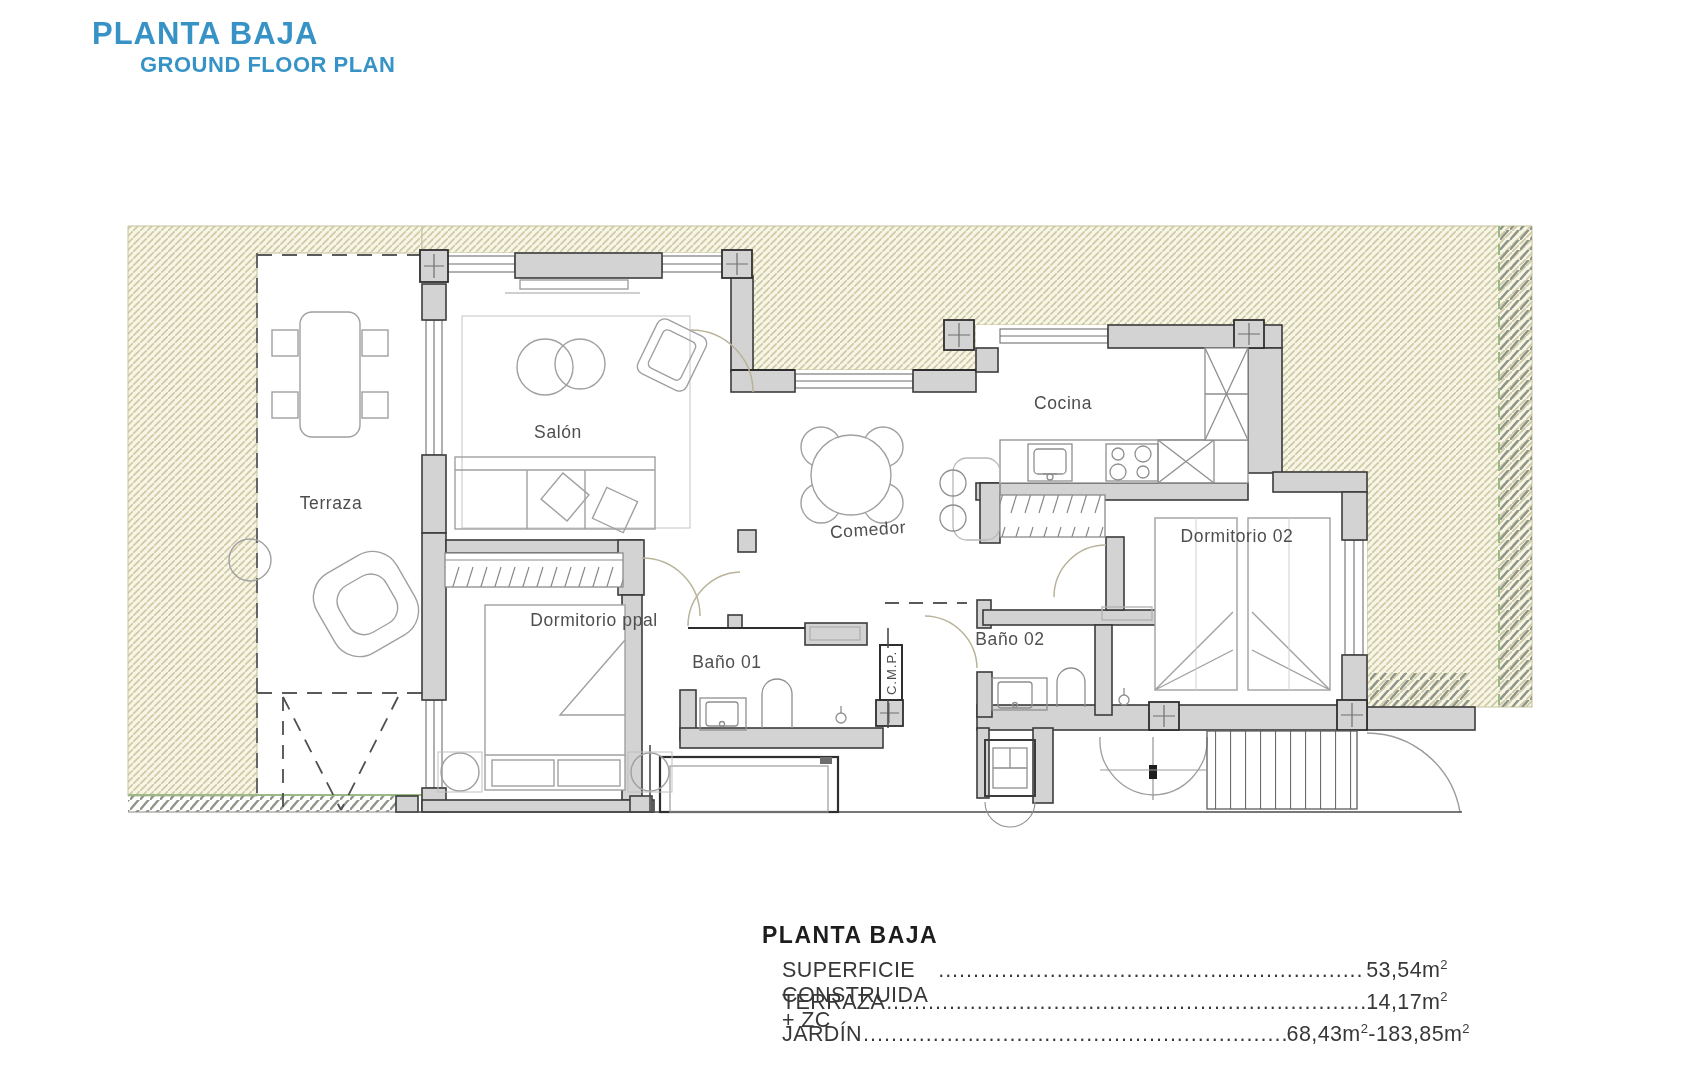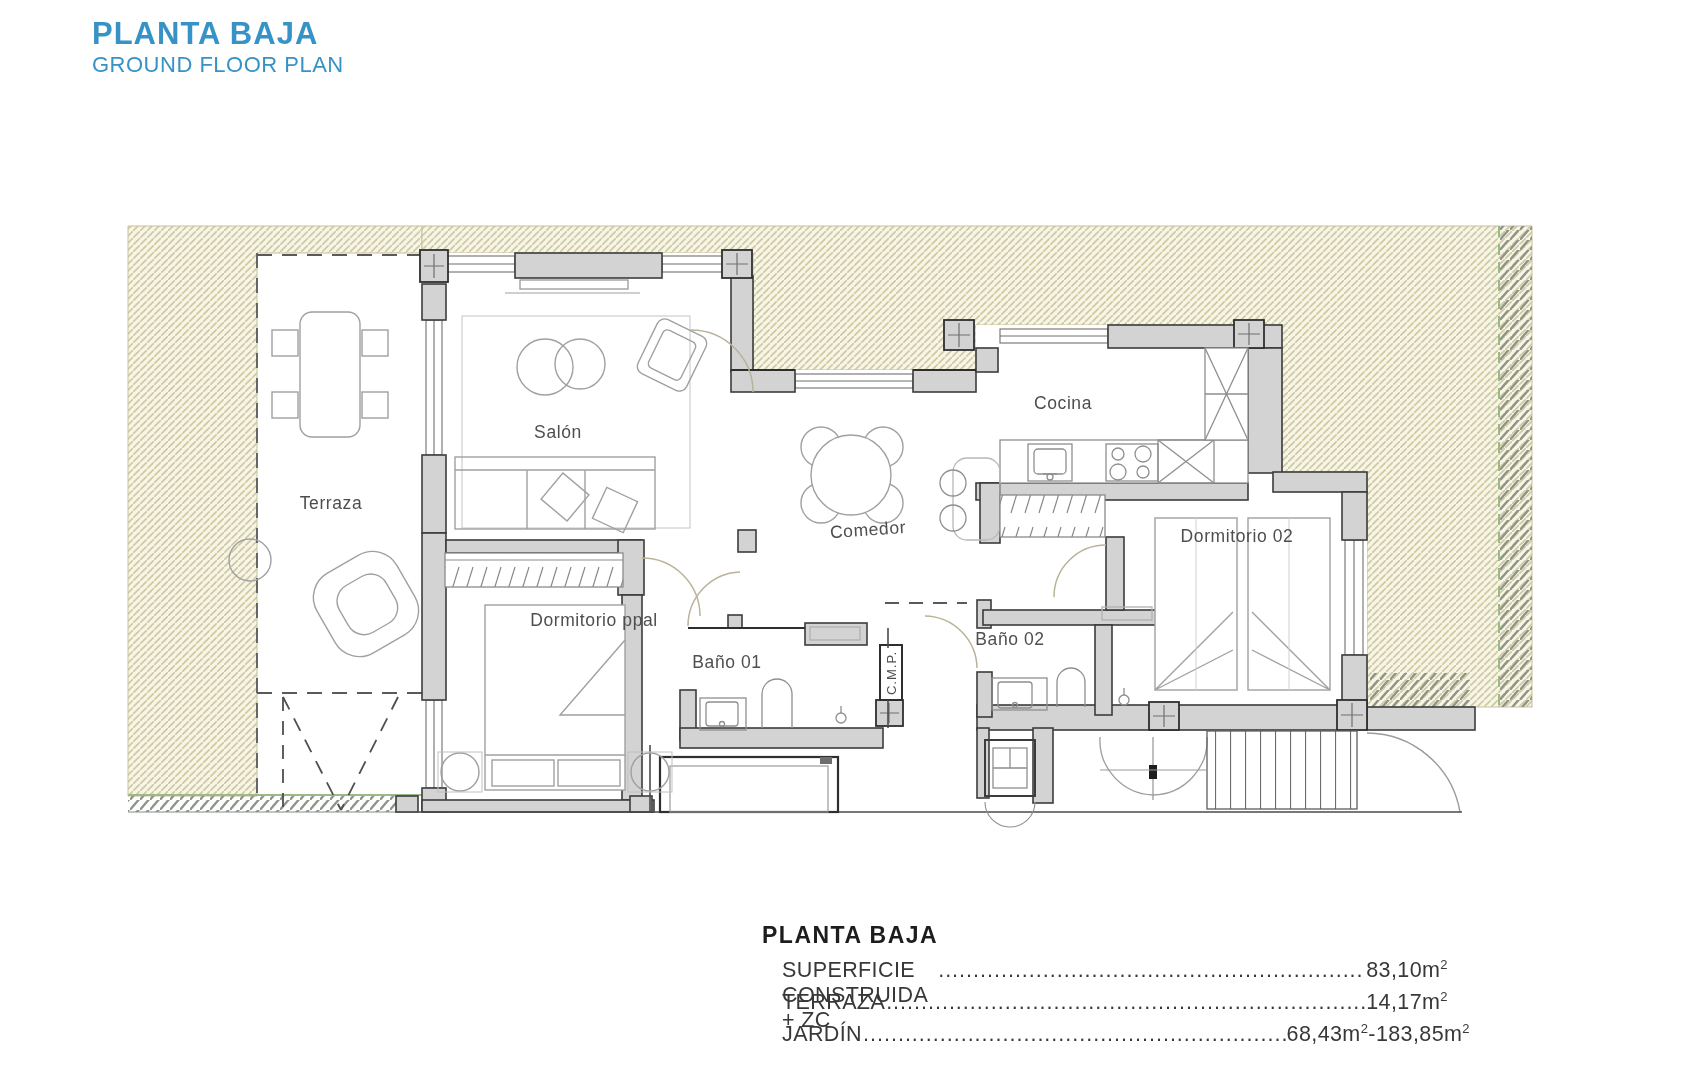--- a/index.html
+++ b/index.html
@@ -1,21 +1,21 @@
 <!DOCTYPE html>
 <html><head>
 <meta charset="utf-8">
 <style>
   html,body{margin:0;padding:0;background:#fff;}
   #page{position:relative;width:1700px;height:1080px;background:#ffffff;overflow:hidden;
         font-family:"Liberation Sans", sans-serif;}
   
   #hdr{position:absolute;left:92px;top:16px;}
   #hdr .t1{font-size:31px;font-weight:bold;color:#3793c6;letter-spacing:1px;line-height:1.15;}
-  #hdr .t2{font-size:22px;font-weight:normal;color:#3793c6;letter-spacing:0.5px;line-height:1.2;}
+  #hdr .t2{font-size:22px;font-weight:bold;color:#3793c6;letter-spacing:0.5px;line-height:1.2;margin-left:48px;}
   
   #plan{position:absolute;left:0;top:0;width:1700px;height:1080px;}
   #plan svg{position:absolute;left:0;top:0;}
   .roomlabel{position:absolute;transform:translate(-50%,-50%);font-size:17.5px;color:#4e4e4e;
              letter-spacing:0.6px;white-space:nowrap;}
   .roomlabel.rot4{transform:translate(-50%,-50%) rotate(-4deg);}
   .roomlabel.rot90{transform:translate(-50%,-50%) rotate(-90deg);font-size:13px;letter-spacing:1px;}
   
   #summary{position:absolute;left:762px;top:922px;color:#2e2e2e;}
   #summary .shead{font-size:23px;font-weight:bold;letter-spacing:1.5px;margin-bottom:8px;color:#1d1d1d;}
@@ -334,21 +334,21 @@
     <span class="roomlabel" style="left:1010px;top:639px;">Baño 02</span>
     <span class="roomlabel" style="left:1237px;top:536px;">Dormitorio 02</span>
     <span class="roomlabel rot90" style="left:891px;top:673px;">C.M.P.</span>
   </div>
 
   <div id="summary">
     <div class="shead">PLANTA BAJA</div>
     <div class="srow w1">
       <span>SUPERFICIE CONSTRUIDA + ZC</span>
         <span class="leader"></span>
-        <span class="val"><span>83,10m</span><sup>2</sup></span>
+        <span class="val"><span>53,54m</span><sup>2</sup></span>
     </div>
     <div class="srow w2">
       <span>TERRAZA</span>
         <span class="leader"></span>
         <span class="val"><span>14,17m</span><sup>2</sup></span>
     </div>
     <div class="srow w3">
       <span>JARDÍN</span>
         <span class="leader"></span>
         <span class="val"><span>68,43m</span><sup>2</sup><span>-183,85m</span><sup>2</sup></span>

